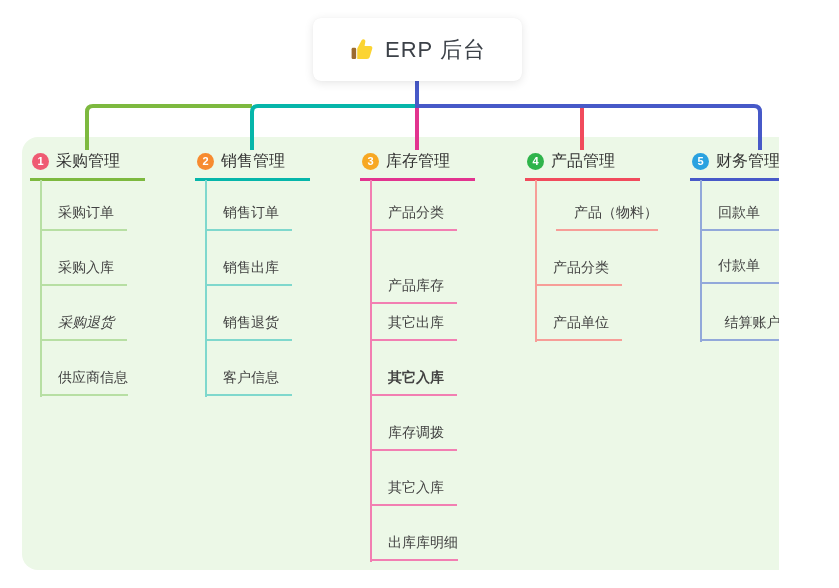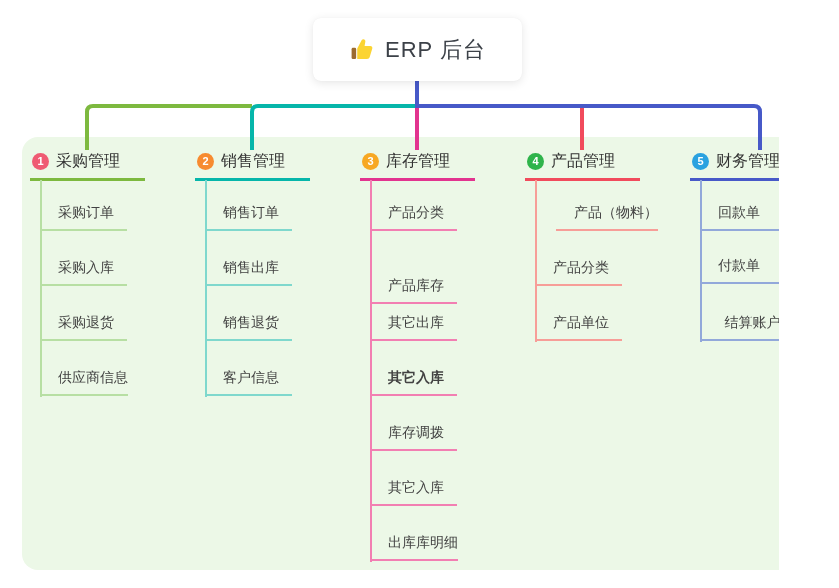--- a/index.html
+++ b/index.html
@@ -74,21 +74,21 @@
   </div>
 
 <div class="branch" style="left: 30px;">
       <div class="branch-header" style="border-bottom: 3px solid rgb(125, 185, 63);">
         <span class="badge" style="background: rgb(239, 91, 115);">1</span>
         <span class="branch-label">采购管理</span>
       </div>
       <div class="vline" style="background: rgb(183, 223, 163); height: 217px;"></div>
     <div class="child" style="top: 55px; border-bottom: 2px solid rgb(183, 223, 163);"><span class="child-label">采购订单</span></div>
       <div class="child" style="top: 110px; border-bottom: 2px solid rgb(183, 223, 163);"><span class="child-label">采购入库</span></div>
-      <div class="child" style="top: 165px; border-bottom: 2px solid rgb(183, 223, 163);"><span class="child-label">采购退货</span></div>
+      <div class="child" style="top: 165px; border-bottom: 2px solid rgb(183, 223, 163); font-style: italic;"><span class="child-label">采购退货</span></div>
       <div class="child" style="top: 220px; border-bottom: 2px solid rgb(183, 223, 163);"><span class="child-label">供应商信息</span></div>
     </div>
     <div class="branch" style="left: 195px;">
       <div class="branch-header" style="border-bottom: 3px solid rgb(6, 182, 170);">
         <span class="badge" style="background: rgb(247, 139, 48);">2</span>
         <span class="branch-label">销售管理</span>
       </div>
       <div class="vline" style="background: rgb(127, 216, 205); height: 217px;"></div>
     <div class="child" style="top: 55px; border-bottom: 2px solid rgb(127, 216, 205);"><span class="child-label">销售订单</span></div>
       <div class="child" style="top: 110px; border-bottom: 2px solid rgb(127, 216, 205);"><span class="child-label">销售出库</span></div>

